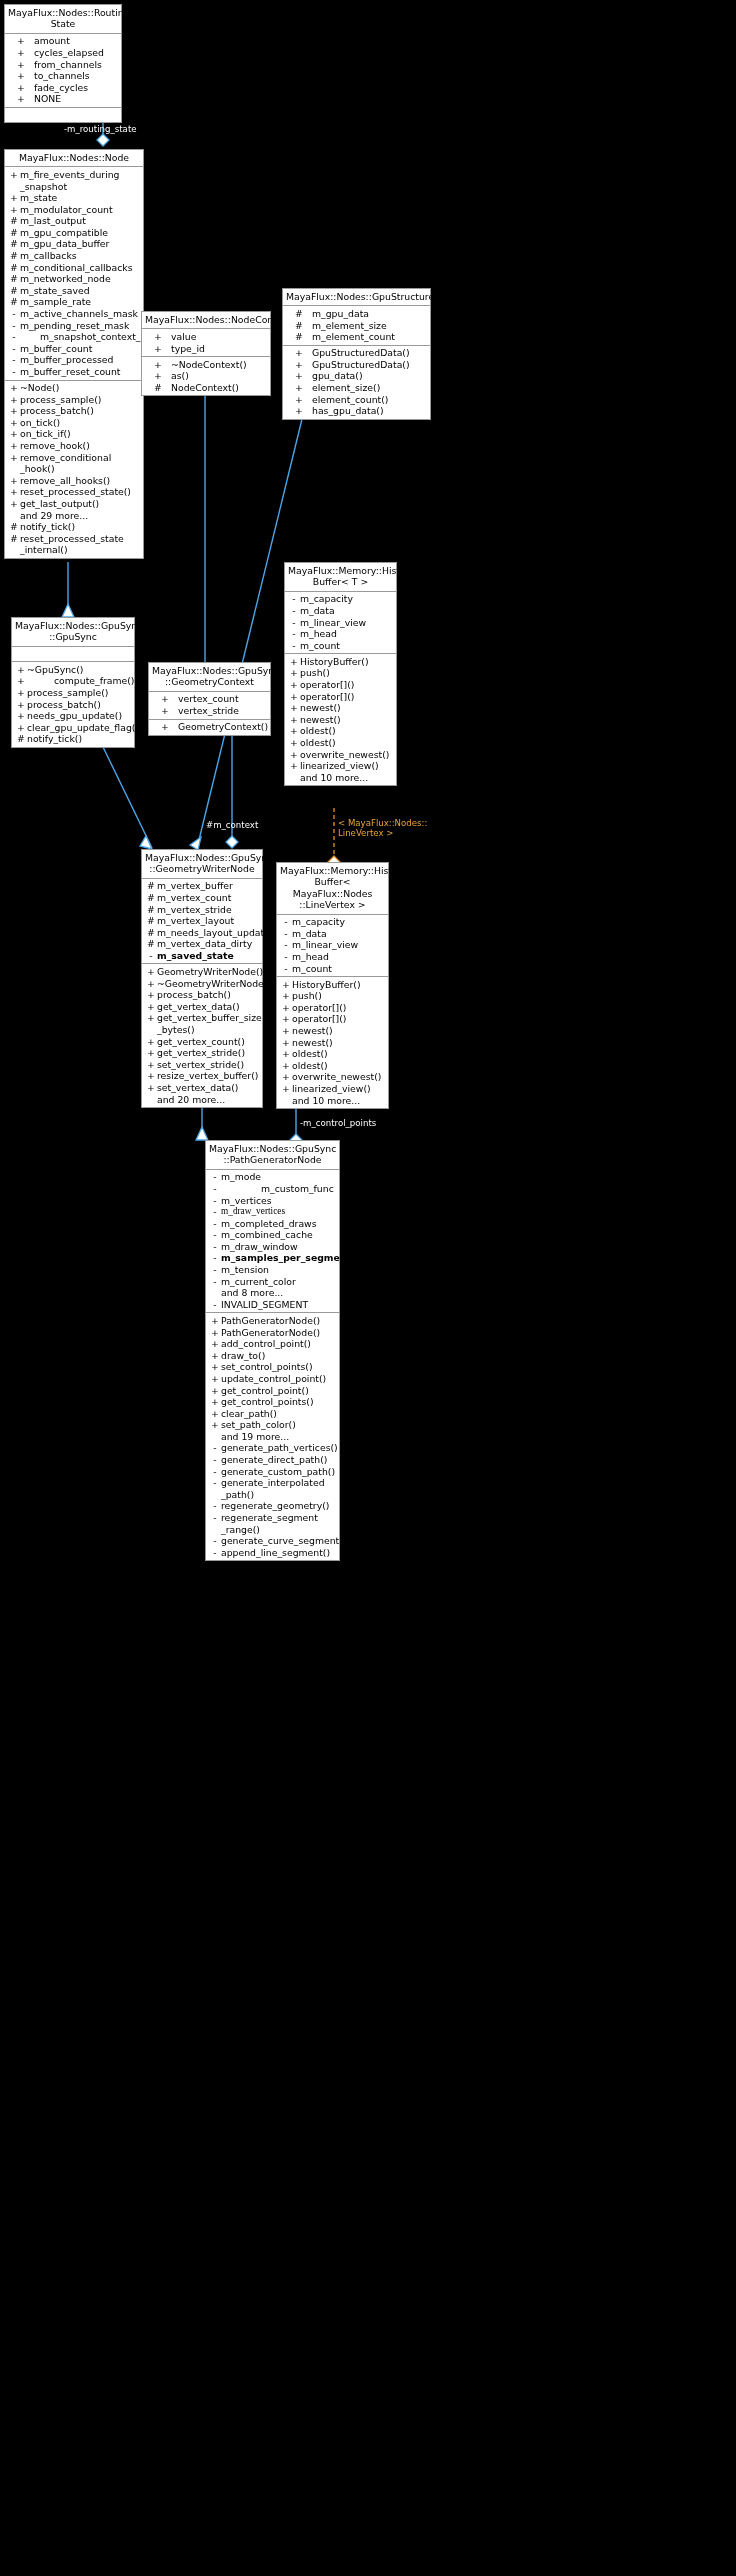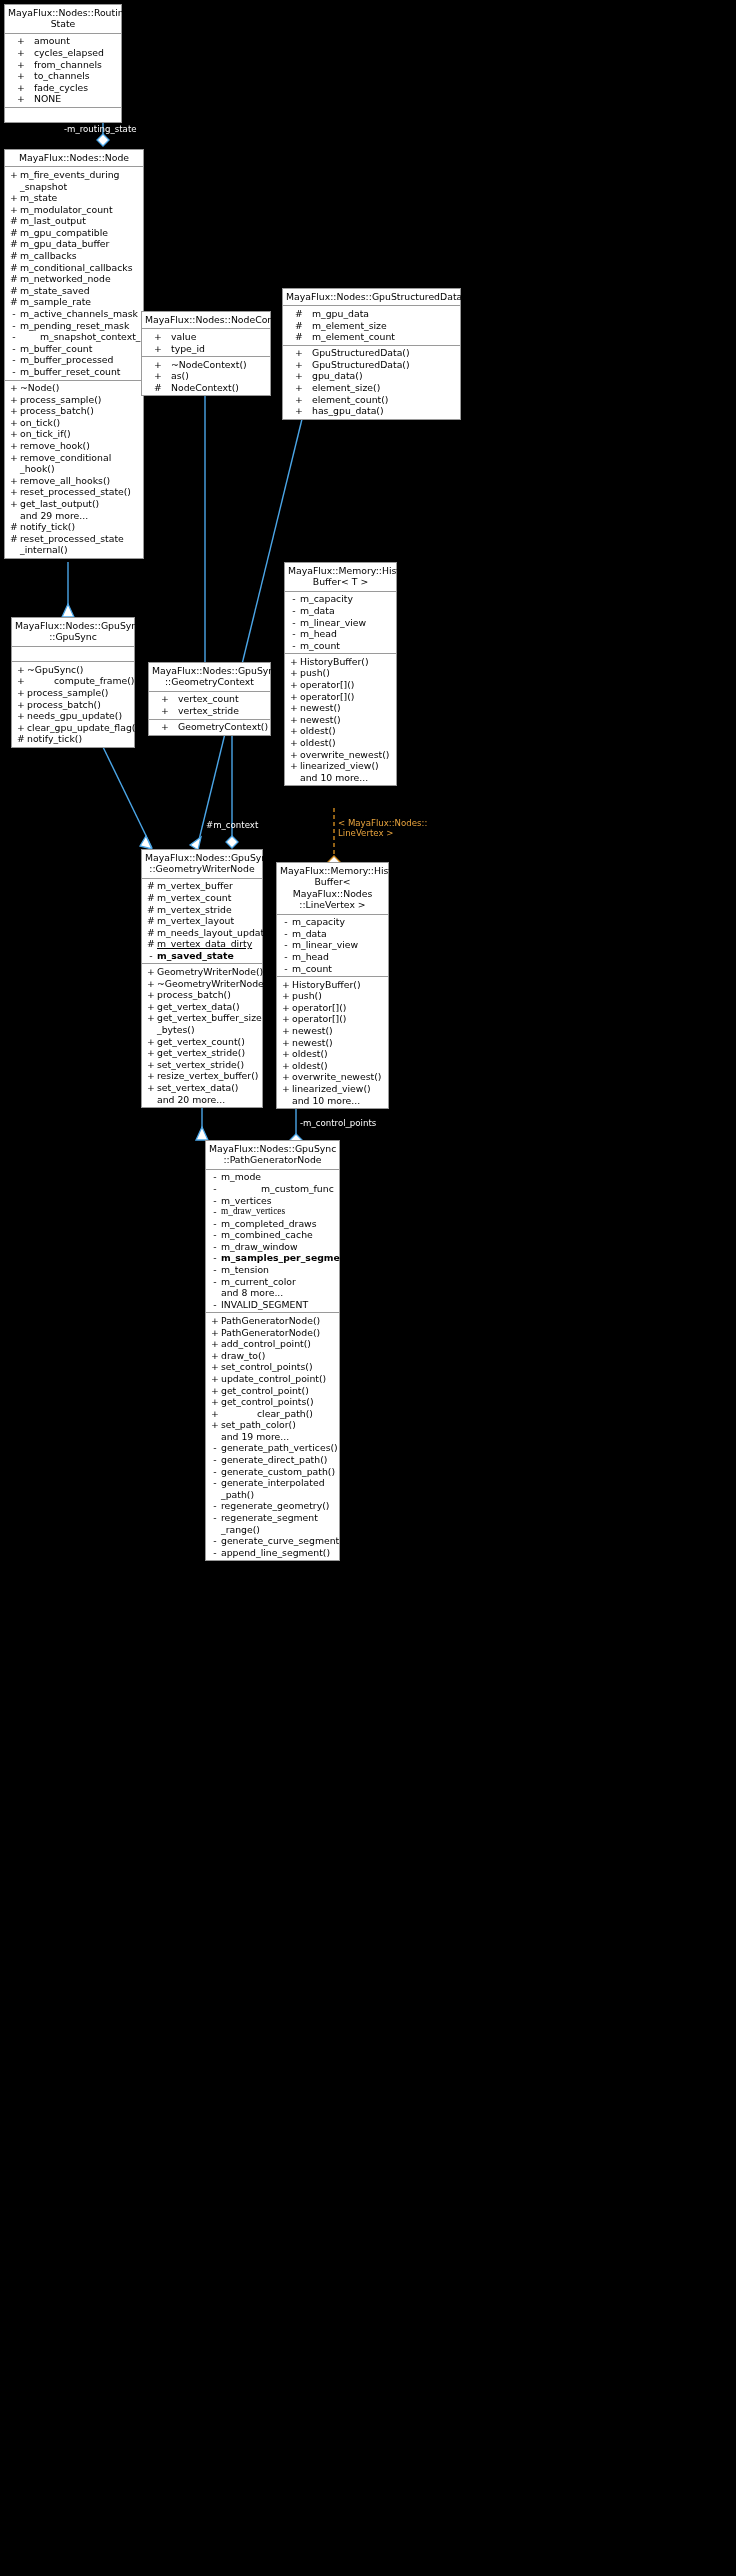--- a/index.html
+++ b/index.html
@@ -290,21 +290,21 @@
           <span class="vis">+</span>
           <span class="mname" style="white-space: pre-line;">as()</span>
         </div>
         <div class="row">
           <span class="vis">#</span>
           <span class="mname" style="white-space: pre-line;">NodeContext()</span>
         </div>
       </div>
   </div>
 
-  <div class="cls wide" style="left:282px;top:288px;width:179px;">
+  <div class="cls wide" style="left:282px;top:288px;width:149px;">
     <div class="title">MayaFlux::Nodes::GpuStructuredData</div>
     <div class="sect">
         <div class="row">
           <span class="vis">#</span>
           <span class="mname" style="white-space: pre-line;">m_gpu_data</span>
         </div>
         <div class="row">
           <span class="vis">#</span>
           <span class="mname" style="white-space: pre-line;">m_element_size</span>
         </div>
@@ -558,21 +558,21 @@
         <div class="row">
           <span class="vis">#</span>
           <span class="mname" style="white-space: pre-line;">m_vertex_layout</span>
         </div>
         <div class="row">
           <span class="vis">#</span>
           <span class="mname" style="white-space: pre-line;">m_needs_layout_update</span>
         </div>
         <div class="row">
           <span class="vis">#</span>
-          <span class="mname" style="white-space: pre-line; text-decoration: underline;">m_vertex_data_dirty</span>
+          <span class="mname" style="white-space: pre-line;">m_vertex_data_dirty</span>
         </div>
         <div class="row">
           <span class="vis">-</span>
           <span class="mname" style="white-space: pre-line; font-weight: bold;">m_saved_state</span>
         </div>
       </div>
     <div class="sect">
         <div class="row">
           <span class="vis">+</span>
           <span class="mname" style="white-space: pre-line;">GeometryWriterNode()</span>
@@ -696,21 +696,21 @@
         <div class="row">
           <span class="vis">+</span>
           <span class="mname" style="white-space: pre-line;">get_control_point()</span>
         </div>
         <div class="row">
           <span class="vis">+</span>
           <span class="mname" style="white-space: pre-line;">get_control_points()</span>
         </div>
         <div class="row">
           <span class="vis">+</span>
-          <span class="mname" style="white-space: pre-line; margin-left: 36px;">clear_path()</span>
+          <span class="mname" style="white-space: pre-line;">clear_path()</span>
         </div>
         <div class="row">
           <span class="vis">+</span>
           <span class="mname" style="white-space: pre-line;">set_path_color()</span>
         </div>
         <div class="more">and 19 more...</div>
         <div class="row">
           <span class="vis">-</span>
           <span class="mname" style="white-space: pre-line;">generate_path_vertices()</span>
         </div>

